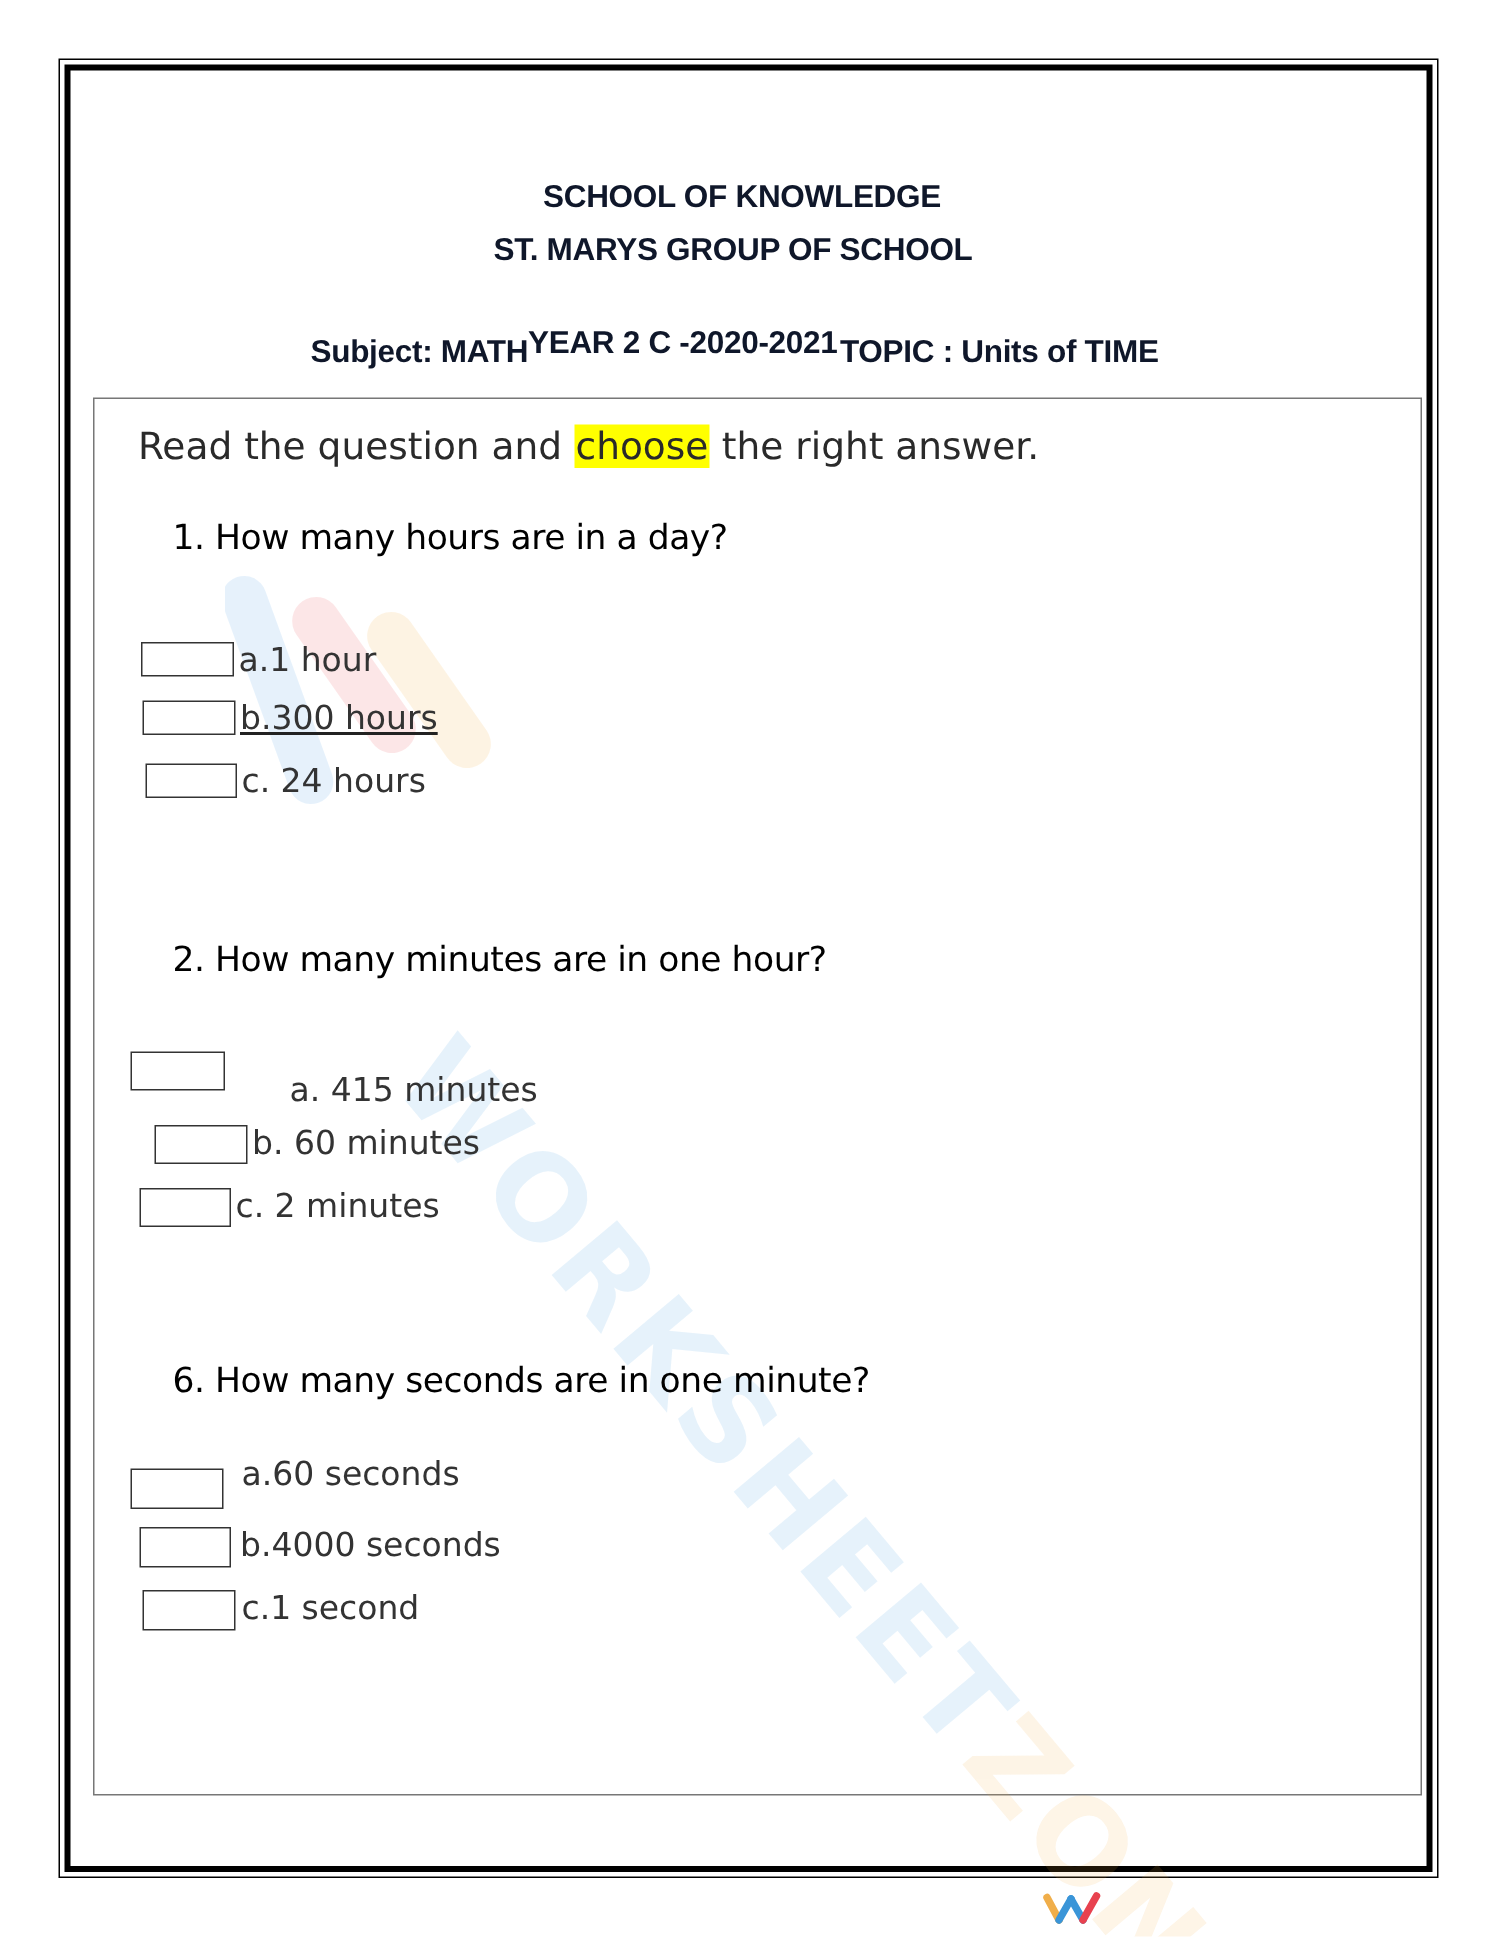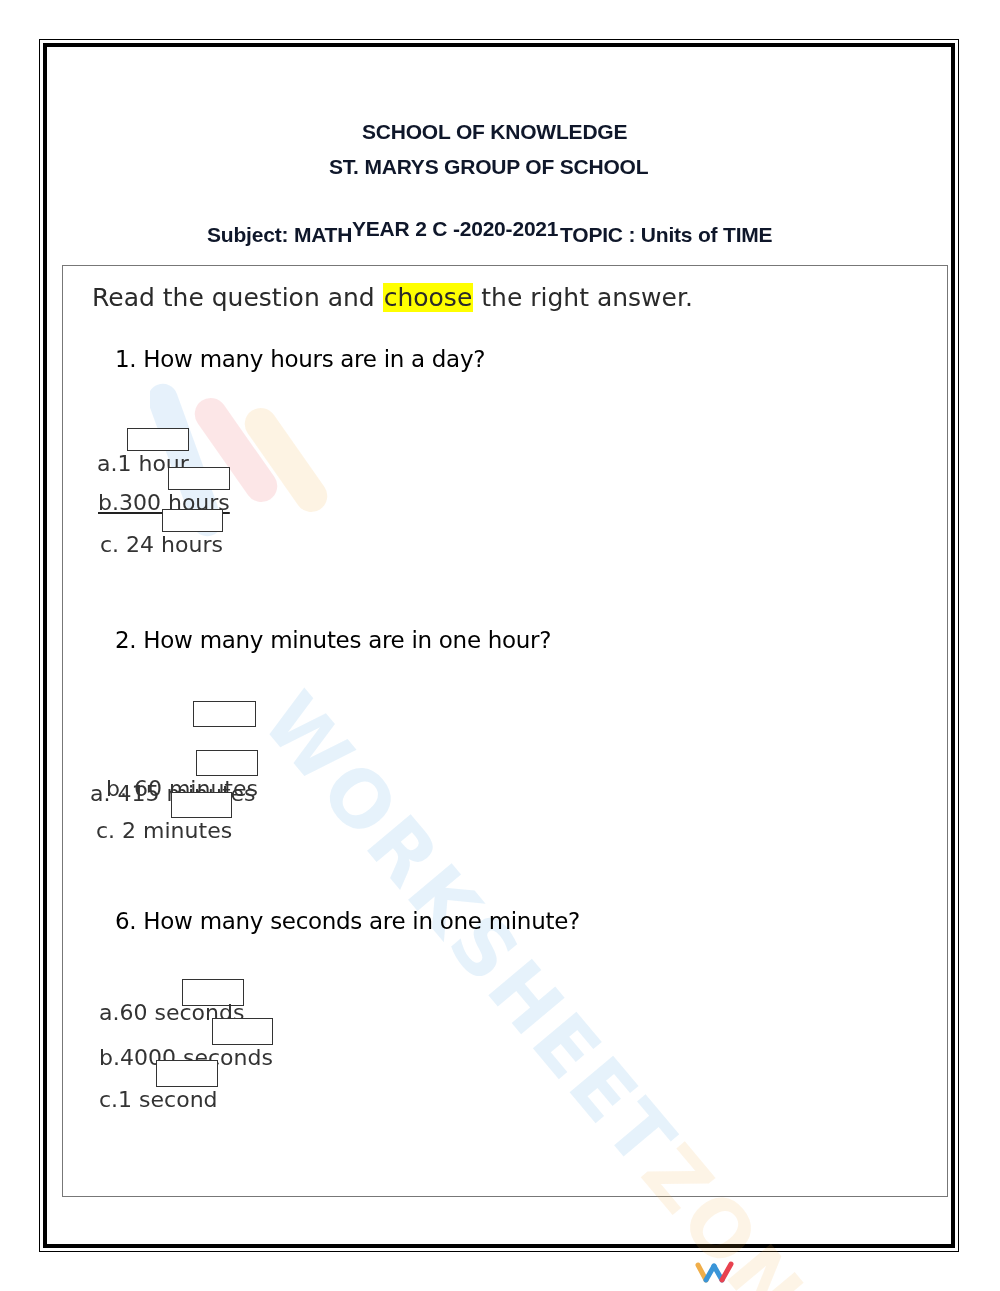--- a/index.html
+++ b/index.html
@@ -42,21 +42,21 @@
     position: absolute; left: 92px; top: 283px; font-size: 25px; color: #2a2a2a;
     white-space: nowrap; font-family: "DejaVu Sans", sans-serif;
   }
   .highlight { background: #ffff00; padding: 0 1px; }
 
   .question {
     position: absolute; font-size: 23px; color: #000000; white-space: nowrap;
     font-family: "DejaVu Sans", sans-serif; letter-spacing: -0.3px;
   }
   .option {
-    position: absolute; display: flex; align-items: flex-end; white-space: nowrap; flex-direction: column;
+    position: absolute; display: flex; align-items: flex-start; white-space: nowrap;
   }
   .checkbox {
     width: 60px; height: 23px; border: 1px solid #333; box-sizing: border-box;
     background: #fff; cursor: pointer;
   }
   .option-label { font-size: 22px; color: #333; margin-left: 3px; font-family: "DejaVu Sans", sans-serif; }
 
   .footer-brand {
     position: absolute; left: 695px; top: 1256px; height: 32px; display: flex; align-items: center;
   }

